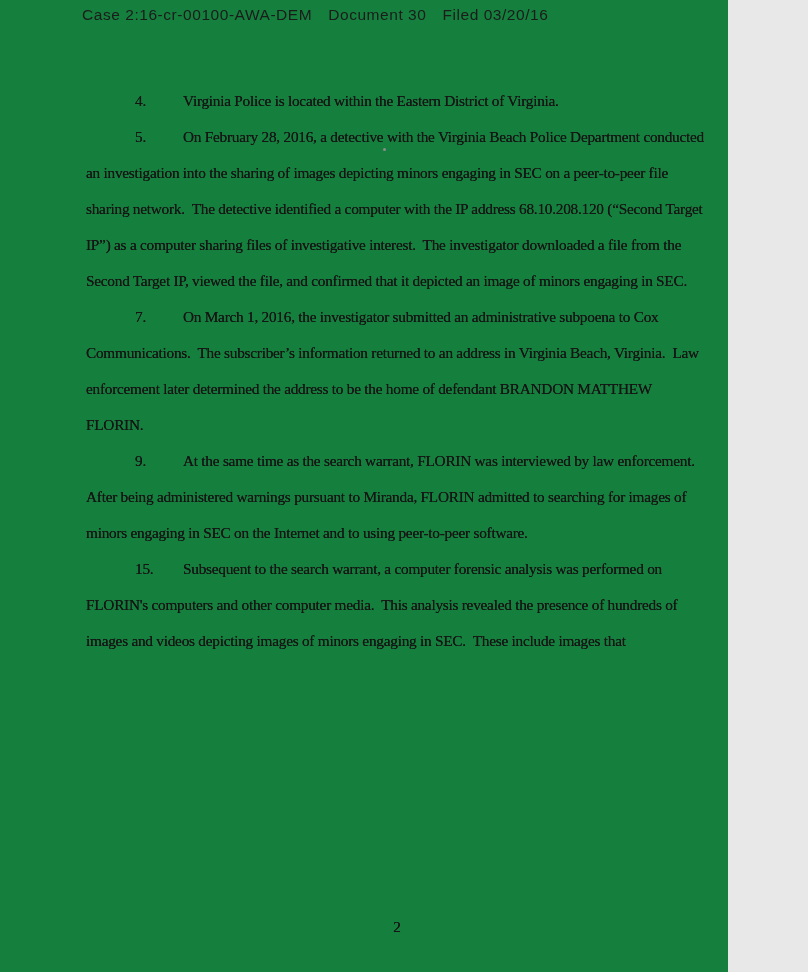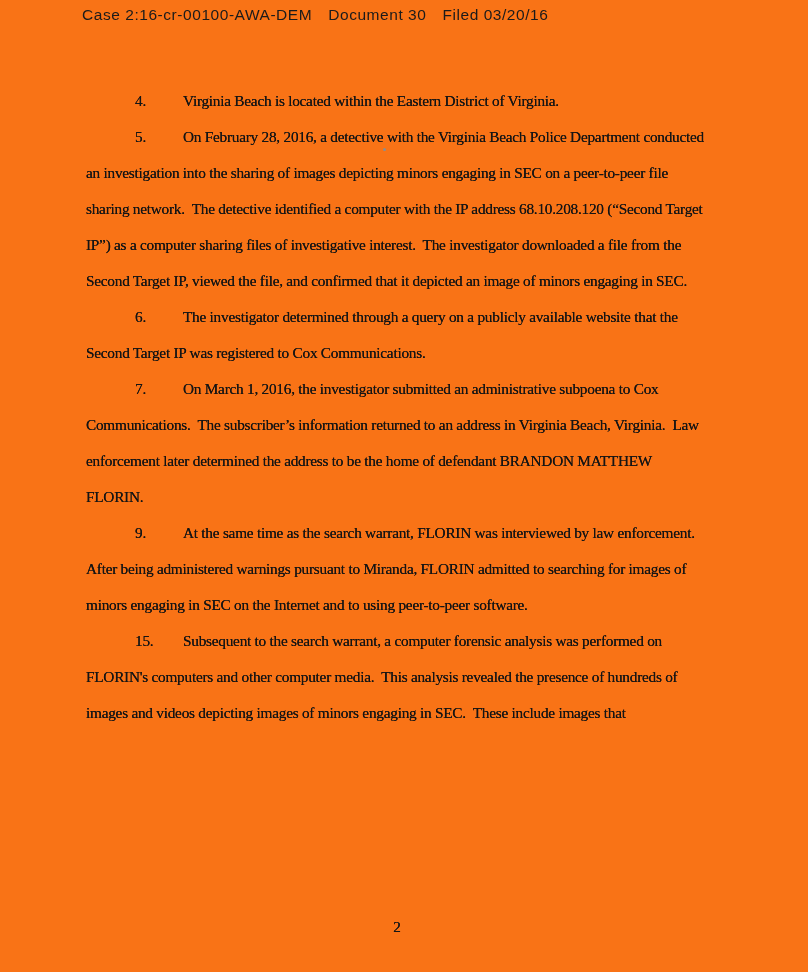--- a/index.html
+++ b/index.html
@@ -2,23 +2,23 @@
 <html><head>
 <meta charset="utf-8">
 <style>
   html, body {
     margin: 0;
     padding: 0;
     background: #e8e8e8;
   }
   .page {
     position: relative;
-    width: 808px;
+    width: 728px;
     height: 972px;
-    background: #f97316;
+    background: #15803d;
     overflow: hidden;
     font-family: "Liberation Serif", "DejaVu Serif", serif;
   }
   .doc-header {
     position: absolute;
     left: 82px;
     top: 6px;
     display: flex;
     gap: 16px;
     white-space: nowrap;
@@ -78,25 +78,24 @@
   <header class="doc-header">
     <span>Case 2:16-cr-00100-AWA-DEM</span>
     <span>Document 30</span>
     <span>Filed 03/20/16</span>
   </header>
 
   <span class="artifact-dot"></span>
 
   <main class="doc-body">
 
-    <p class="para"><span class="num">4.</span><span>Virginia Beach is located within the Eastern District of Virginia.</span></p>
+    <p class="para"><span class="num">4.</span><span>Virginia Police is located within the Eastern District of Virginia.</span></p>
 
     <p class="para"><span class="num">5.</span><span>On February 28, 2016, a detective with the Virginia Beach Police Department conducted an investigation into the sharing of images depicting minors engaging in SEC on a peer-to-peer file sharing network.&nbsp; The detective identified a computer with the IP address 68.10.208.120 (“Second Target IP”) as a computer sharing files of investigative interest.&nbsp; The investigator downloaded a file from the Second Target IP, viewed the file, and confirmed that it depicted an image of minors engaging in SEC.</span></p>
 
-    <p class="para"><span class="num">6.</span><span>The investigator determined through a query on a publicly available website that the Second Target IP was registered to Cox Communications.</span></p>
 
     <p class="para"><span class="num">7.</span><span>On March 1, 2016, the investigator submitted an administrative subpoena to Cox Communications.&nbsp; The subscriber’s information returned to an address in Virginia Beach, Virginia.&nbsp; Law enforcement later determined the address to be the home of defendant BRANDON MATTHEW FLORIN.</span></p>
 
 
     <p class="para"><span class="num">9.</span><span>At the same time as the search warrant, FLORIN was interviewed by law enforcement.&nbsp; After being administered warnings pursuant to </span><span class="italic">Miranda</span><span>, FLORIN admitted to searching for images of minors engaging in SEC on the Internet and to using peer-to-peer software.</span></p>
 
     <p class="para"><span class="num">15.</span><span>Subsequent to the search warrant, a computer forensic analysis was performed on FLORIN's computers and other computer media.&nbsp; This analysis revealed the presence of hundreds of images and videos depicting images of minors engaging in SEC.&nbsp; These include images that</span></p>
 
   </main>
 

